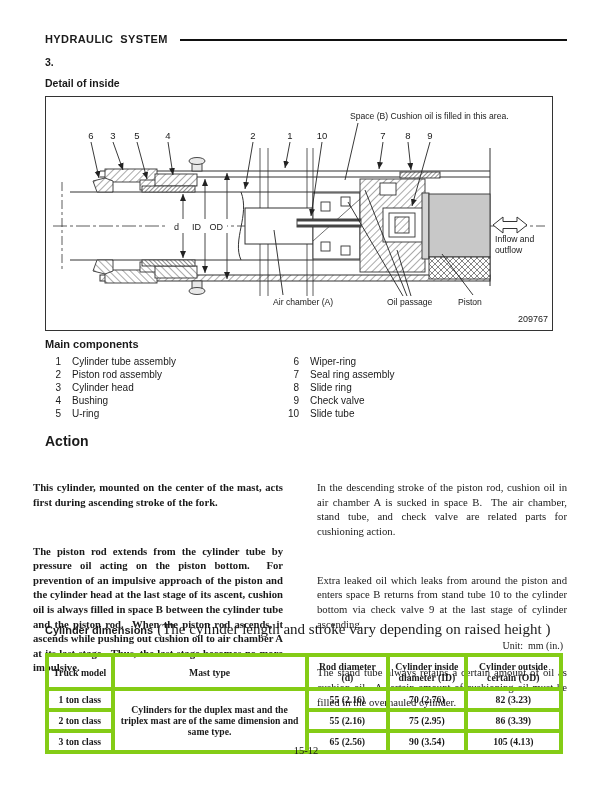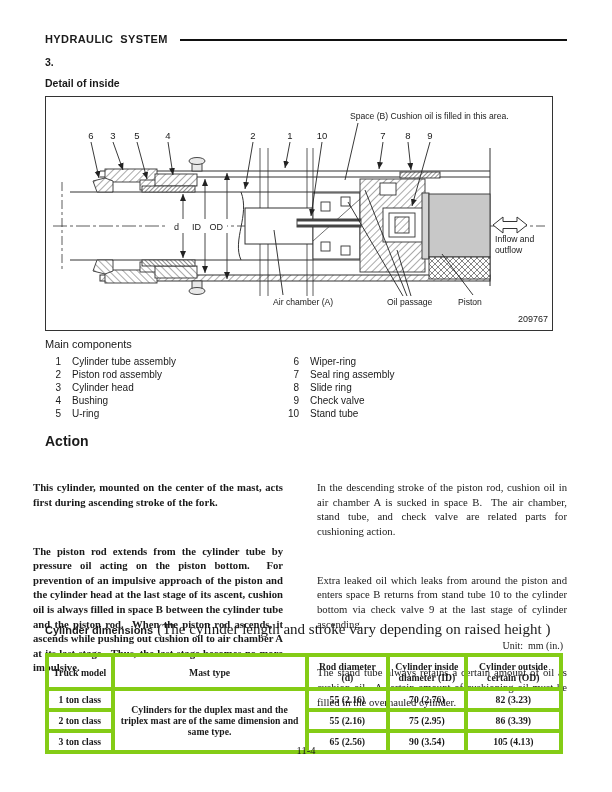--- a/index.html
+++ b/index.html
@@ -14,21 +14,21 @@
   .sec-num{width:16px;}
   .subtitle{left:45px;top:77px;font-size:10.5px;font-weight:bold;}
   
   .diag{left:45px;top:96px;width:508px;height:235px;}
   svg text{font-family:"Liberation Sans",sans-serif;fill:#1a1a1a;}
   .cnum{font-size:9.5px;}
   .dlab{font-size:9px;}
   .slab{font-size:8.6px;}
   .fig{font-size:9px;}
   
-  .mc-head{left:45px;top:338px;font-size:11px;font-weight:normal;}
+  .mc-head{left:45px;top:338px;font-size:11px;font-weight:bold;}
   .mc-list{left:45px;top:355px;width:522px;font-size:10px;line-height:13px;}
   .mc-col{position:absolute;top:0;}
   .mc-col.l{left:0;}
   .mc-col.r{left:238px;}
   .mc-item{display:flex;}
   .mc-num{width:16px;text-align:right;}
   .mc-lbl{margin-left:11px;}
   
   .act-head{left:45px;top:433px;font-size:14px;font-weight:bold;}
   .col{font-family:"Liberation Serif",serif;font-size:10.7px;line-height:14.6px;
@@ -240,21 +240,21 @@
       <div class="mc-item">
           <span class="mc-num">8</span>
           <span class="mc-lbl">Slide ring</span>
         </div>
       <div class="mc-item">
           <span class="mc-num">9</span>
           <span class="mc-lbl">Check valve</span>
         </div>
       <div class="mc-item">
           <span class="mc-num">10</span>
-          <span class="mc-lbl">Stand tube</span>
+          <span class="mc-lbl">Slide tube</span>
         </div>
     </div>
   </div>
 
   <div class="abs act-head">Action</div>
   <div class="abs col l">
     <p>This cylinder, mounted on the center of the mast, acts first during ascending stroke of the fork.</p>
     <p>The piston rod extends from the cylinder tube by pressure oil acting on the piston bottom.  For prevention of an impulsive approach of the piston and the cylinder head at the last stage of its ascent, cushion oil is always filled in space B between the cylinder tube and the piston rod.  When the piston rod ascends, it ascends while pushing out cushion oil to air chamber A at its last stage.  Thus, the last stage becomes no more impulsive.</p>
   </div>
   <div class="abs col r">
@@ -309,15 +309,15 @@
     </tr>
     <tr>
       <td>3 ton class</td>
       <td>65 (2.56)</td>
       <td>90 (3.54)</td>
       <td>105 (4.13)</td>
     </tr>
   </tbody>
     </table>
 
-  <div class="abs pageno">11-4</div>
+  <div class="abs pageno">15-12</div>
 
 </div>
 
 </body></html>

